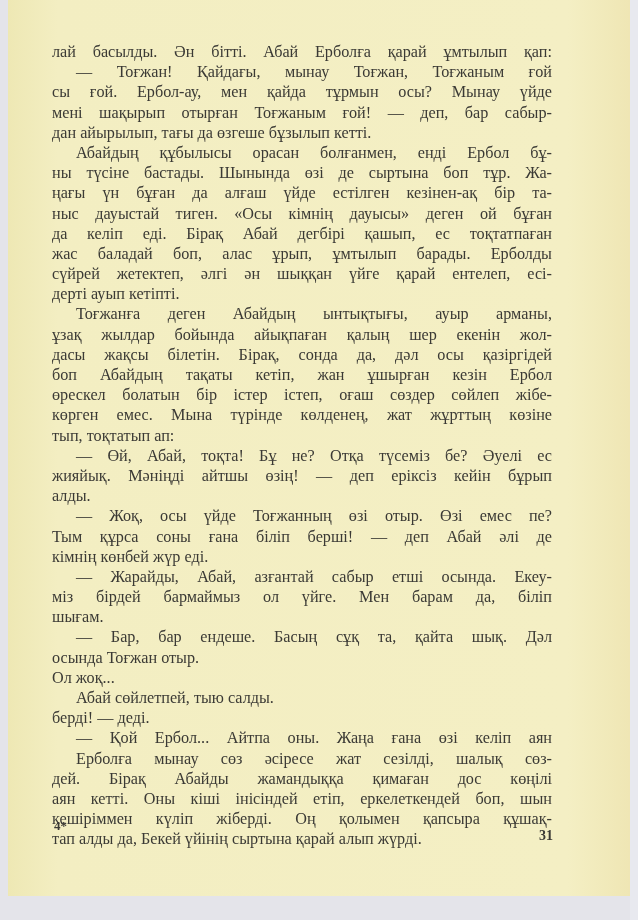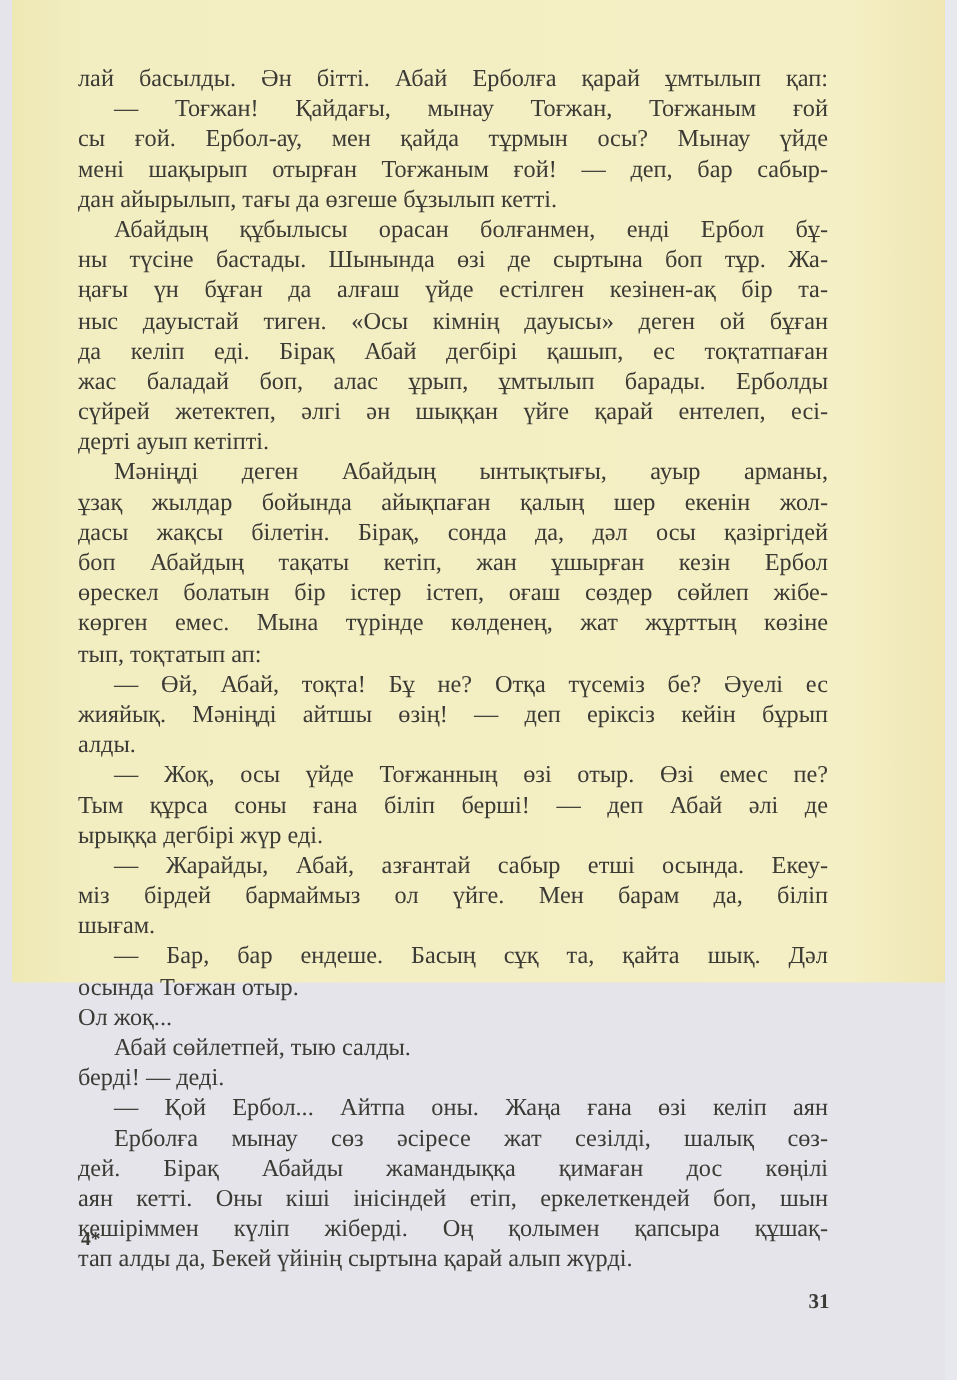--- a/index.html
+++ b/index.html
@@ -2,21 +2,21 @@
 <html><head>
 <meta charset="utf-8">
 <style>
   html, body { margin: 0; padding: 0; }
   body {
     width: 638px; height: 920px; overflow: hidden;
     background: #e4e4ea;
     position: relative;
   }
   .page {
-    position: absolute; left: 8px; top: 0; width: 622px; height: 655px;
+    position: absolute; left: 8px; top: 0; width: 622px; height: 896px;
     background: linear-gradient(90deg, #eee8b4 0%, #f3eec2 8%, #f4efc4 90%, #efe6b4 100%);
   }
   .right-edge {
     position: absolute; right: 0; top: 0; width: 8px; height: 920px;
     background: #e8e9ef;
   }
   .text {
     position: absolute; left: 44px; top: 42px; width: 500px;
     font-family: "Liberation Serif", serif;
     font-size: 16.2px;
@@ -26,54 +26,54 @@
   }
   .line { display: block; height: 20.2px; white-space: nowrap; text-align-last: justify; }
   .line.last { text-align-last: left; }
   .line.indent { padding-left: 24px; }
   .sig {
     position: absolute; left: 46px; top: 818px;
     font-family: "Liberation Serif", serif; font-size: 13px; font-weight: bold; color: #3b3a35;
   }
   .pagenum {
     position: absolute; left: 531px; top: 828px;
-    font-family: "Liberation Serif", serif; font-size: 14px; font-weight: bold; color: #3b3a35; margin-top: 33px;
+    font-family: "Liberation Serif", serif; font-size: 14px; font-weight: bold; color: #3b3a35;
   }
 </style>
 </head>
 <body>
 
 <div class="page">
   <div class="text" id="text-body">
       <span class="line">лай басылды. Ән бітті. Абай Ерболға қарай ұмтылып қап:</span>
       <span class="line indent">— Тоғжан! Қайдағы, мынау Тоғжан, Тоғжаным ғой</span>
       <span class="line">сы ғой. Ербол-ау, мен қайда тұрмын осы? Мынау үйде</span>
       <span class="line">мені шақырып отырған Тоғжаным ғой! — деп, бар сабыр-</span>
       <span class="line last">дан айырылып, тағы да өзгеше бұзылып кетті.</span>
       <span class="line indent">Абайдың құбылысы орасан болғанмен, енді Ербол бұ-</span>
       <span class="line">ны түсіне бастады. Шынында өзі де сыртына боп тұр. Жа-</span>
       <span class="line">ңағы үн бұған да алғаш үйде естілген кезінен-ақ бір та-</span>
       <span class="line">ныс дауыстай тиген. «Осы кімнің дауысы» деген ой бұған</span>
       <span class="line">да келіп еді. Бірақ Абай дегбірі қашып, ес тоқтатпаған</span>
       <span class="line">жас баладай боп, алас ұрып, ұмтылып барады. Ерболды</span>
       <span class="line">сүйрей жетектеп, әлгі ән шыққан үйге қарай ентелеп, есі-</span>
       <span class="line last">дерті ауып кетіпті.</span>
-      <span class="line indent">Мәніңді деген Абайдың ынтықтығы, ауыр арманы,</span>
+      <span class="line indent">Тоғжанға деген Абайдың ынтықтығы, ауыр арманы,</span>
       <span class="line">ұзақ жылдар бойында айықпаған қалың шер екенін жол-</span>
       <span class="line">дасы жақсы білетін. Бірақ, сонда да, дәл осы қазіргідей</span>
       <span class="line">боп Абайдың тақаты кетіп, жан ұшырған кезін Ербол</span>
       <span class="line">өрескел болатын бір істер істеп, оғаш сөздер сөйлеп жібе-</span>
       <span class="line">көрген емес. Мына түрінде көлденең, жат жұрттың көзіне</span>
       <span class="line last">тып, тоқтатып ап:</span>
       <span class="line indent">— Өй, Абай, тоқта! Бұ не? Отқа түсеміз бе? Әуелі ес</span>
       <span class="line">жияйық. Мәніңді айтшы өзің! — деп еріксіз кейін бұрып</span>
       <span class="line last">алды.</span>
       <span class="line indent">— Жоқ, осы үйде Тоғжанның өзі отыр. Өзі емес пе?</span>
       <span class="line">Тым құрса соны ғана біліп берші! — деп Абай әлі де</span>
-      <span class="line last">ырыққа дегбірі жүр еді.</span>
+      <span class="line last">кімнің көнбей жүр еді.</span>
       <span class="line indent">— Жарайды, Абай, азғантай сабыр етші осында. Екеу-</span>
       <span class="line">міз бірдей бармаймыз ол үйге. Мен барам да, біліп</span>
       <span class="line last">шығам.</span>
       <span class="line indent">— Бар, бар ендеше. Басың сұқ та, қайта шық. Дәл</span>
       <span class="line last">осында Тоғжан отыр.</span>
       <span class="line last">Ол жоқ...</span>
       <span class="line indent last">Абай сөйлетпей, тыю салды.</span>
       <span class="line last">берді! — деді.</span>
       <span class="line indent">— Қой Ербол... Айтпа оны. Жаңа ғана өзі келіп аян</span>
       <span class="line indent">Ерболға мынау сөз әсіресе жат сезілді, шалық сөз-</span>

